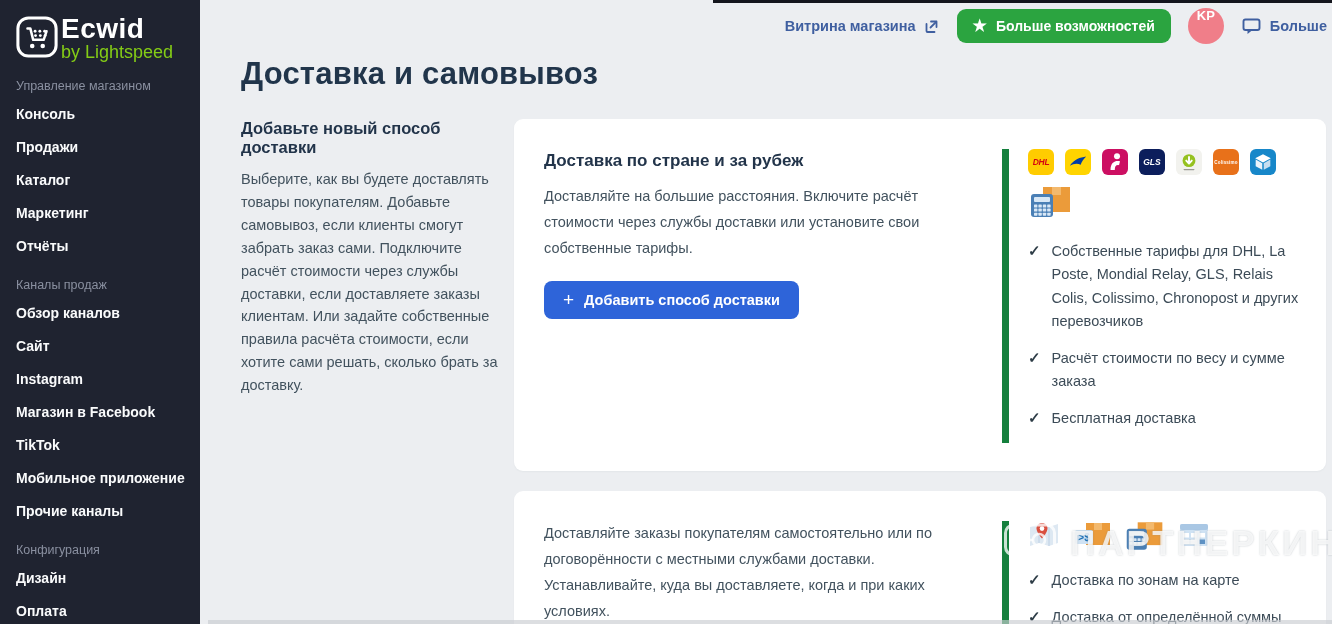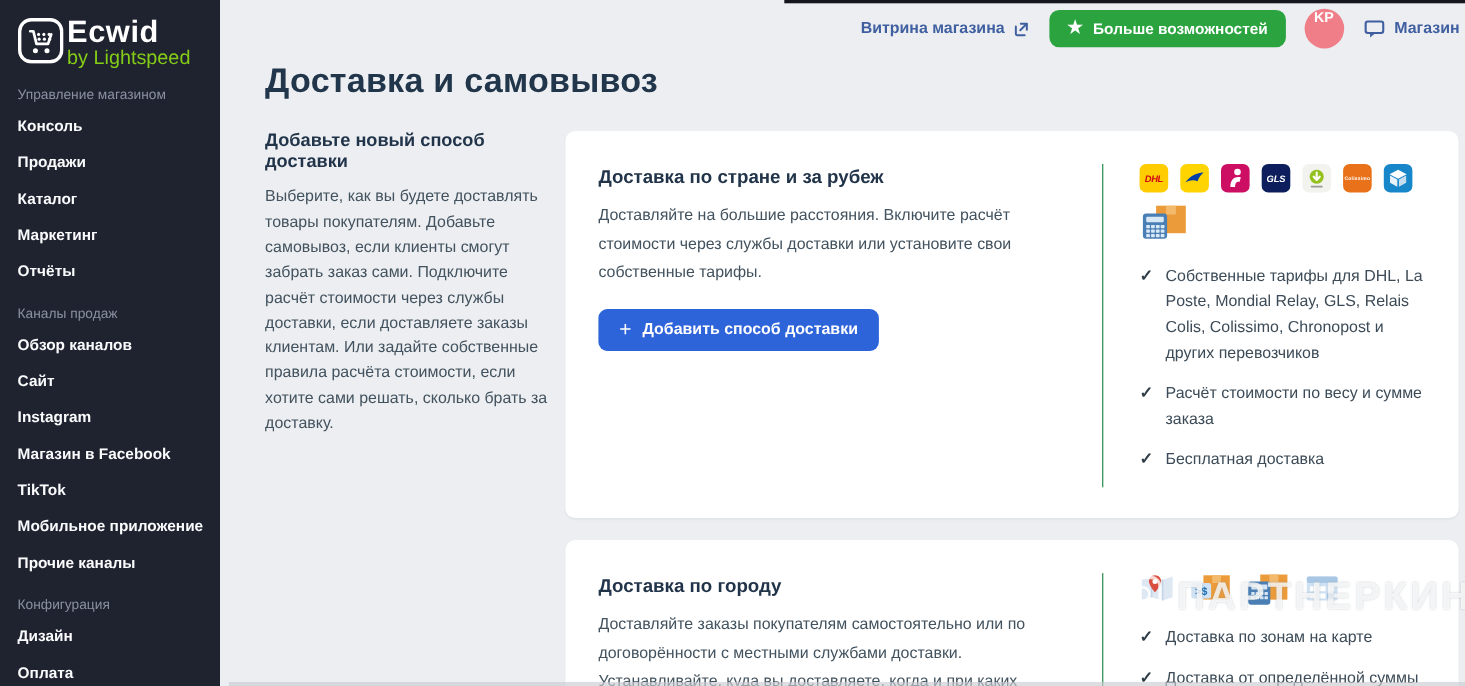--- a/index.html
+++ b/index.html
@@ -59,21 +59,21 @@
   .card-left{width:458px;flex-shrink:0;box-sizing:border-box;padding-right:40px;}
   .card-left h3{margin:2px 0 13px;font-size:17px;font-weight:700;color:#22344a;}
   .card-left p{margin:0;font-size:14.5px;line-height:1.78;color:#42525e;max-width:425px;}
   .add-method-btn{
     margin-top:20px;display:inline-flex;align-items:center;gap:10px;
     background:#2e64d9;color:#fff;border:none;border-radius:8px;
     height:38px;padding:0 19px;font-size:14.5px;font-weight:700;
     font-family:inherit;cursor:pointer;
   }
   .add-method-btn .plus{font-size:19px;font-weight:400;line-height:1;margin-top:-1px;}
-  .card-right{flex:1;border-left:1px solid #15803d;padding-left:33px;min-width:0;}
+  .card-right{flex:1;border-left:7px solid #15803d;padding-left:19px;min-width:0;}
   .icon-row{display:flex;flex-wrap:wrap;gap:11px;align-items:center;margin-bottom:6px;}
   .cicon{
     width:26px;height:26px;border-radius:6px;display:flex;align-items:center;
     justify-content:center;overflow:hidden;flex-shrink:0;
   }
   .cicon span{display:block;}
   .ic-dhl{background:#ffcc00;}
   .ic-dhl span{color:#d40511;font-style:italic;font-weight:800;font-size:8.5px;letter-spacing:-.3px;}
   .ic-laposte{background:#ffd400;}
   .ic-mondial{background:#cc0f62;}
@@ -157,21 +157,21 @@
       <span>Больше возможностей</span>
     </button>
     <div class="avatar">
       <span>KP</span>
     </div>
     <a class="help-link">
       <svg width="21" height="20" viewBox="0 0 21 20">
         <rect x="2.5" y="3.5" width="16" height="10.5" rx="2" fill="none" stroke="#3f5fa0" stroke-width="1.9"></rect>
         <path d="M6.5 14 v4 l5 -4 Z" fill="#3f5fa0"></path>
       </svg>
-      <span>Магазин</span>
+      <span>Больше</span>
     </a>
   </header>
 
   <h1 class="page-title">Доставка и самовывоз</h1>
 
   <div class="content">
 
     <div class="intro">
       <h2>Добавьте новый способ доставки</h2>
       <p>Выберите, как вы будете доставлять товары покупателям. Добавьте самовывоз, если клиенты смогут забрать заказ сами. Подключите расчёт стоимости через службы доставки, если доставляете заказы клиентам. Или задайте собственные правила расчёта стоимости, если хотите сами решать, сколько брать за доставку.</p>
@@ -259,21 +259,20 @@
             <li>
               <span class="check">✓</span>
               <span>Бесплатная доставка</span>
             </li>
           </ul>
         </div>
       </section>
 
       <section class="card card-2">
         <div class="card-left">
-          <h3>Доставка по городу</h3>
           <p>Доставляйте заказы покупателям самостоятельно или по договорённости с местными службами доставки. Устанавливайте, куда вы доставляете, когда и при каких условиях.</p>
         </div>
         <div class="card-right">
           <div class="icon-row">
             <svg width="34" height="30" viewBox="0 0 34 30">
               <path d="M2 6 L11 3 L21 6 L30 3 V22 L21 25 L11 22 L2 25 Z" fill="#dde8f2"></path>
               <path d="M11 3 V22 M21 6 V25" stroke="#c3d4e6" stroke-width="1.2" fill="none"></path>
               <path d="M14 2 C10.5 2 8.5 4.6 8.5 7.4 C8.5 11.4 14 17.5 14 17.5 C14 17.5 19.5 11.4 19.5 7.4 C19.5 4.6 17.5 2 14 2 Z" fill="#d94f3f"></path>
               <circle cx="14" cy="7.6" r="2.3" fill="#fff"></circle>
             </svg>

